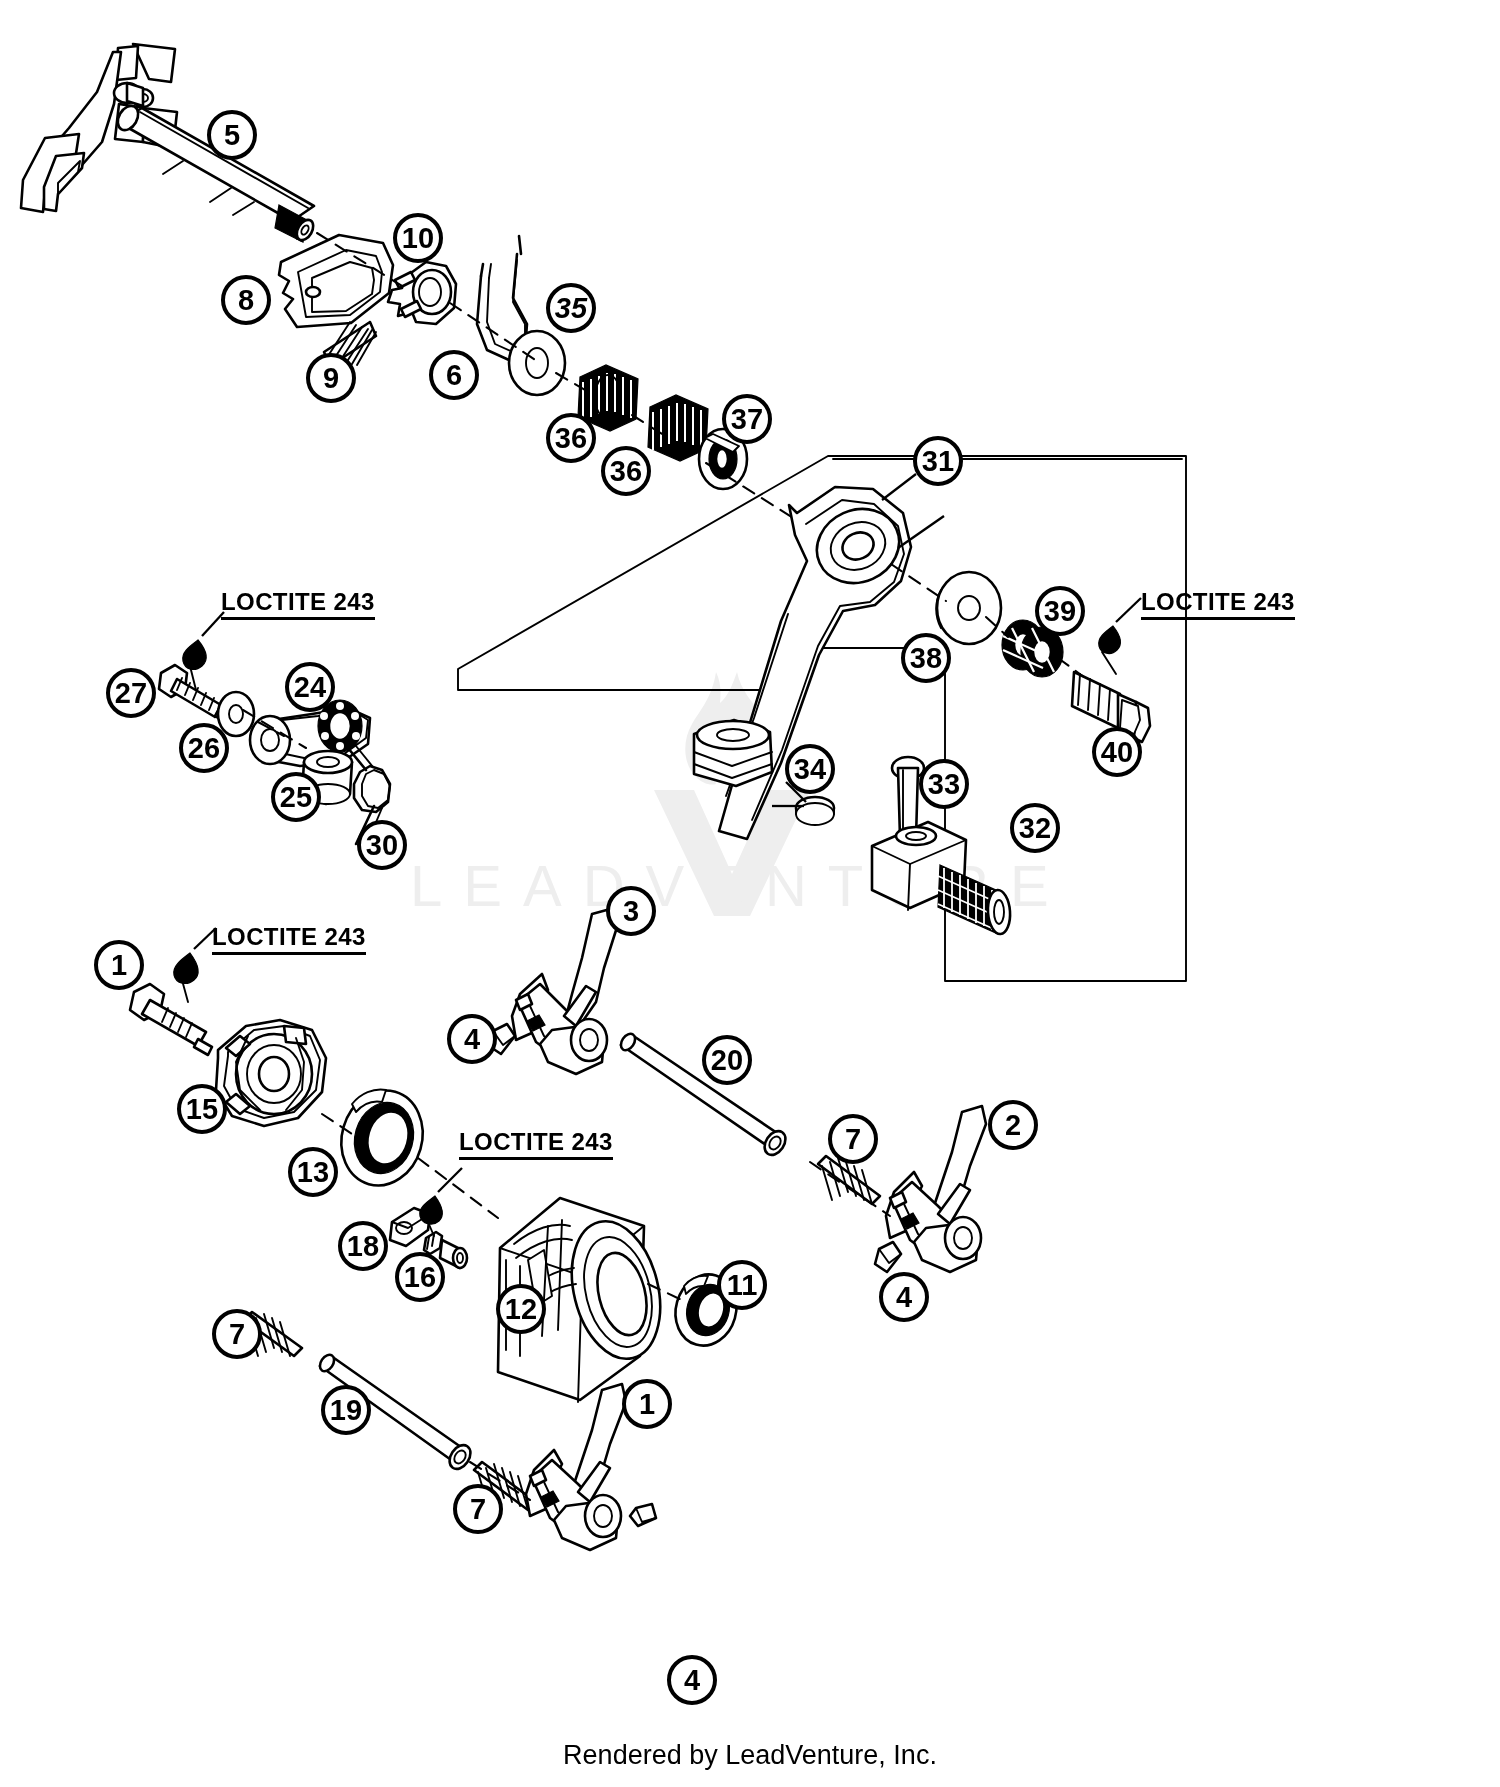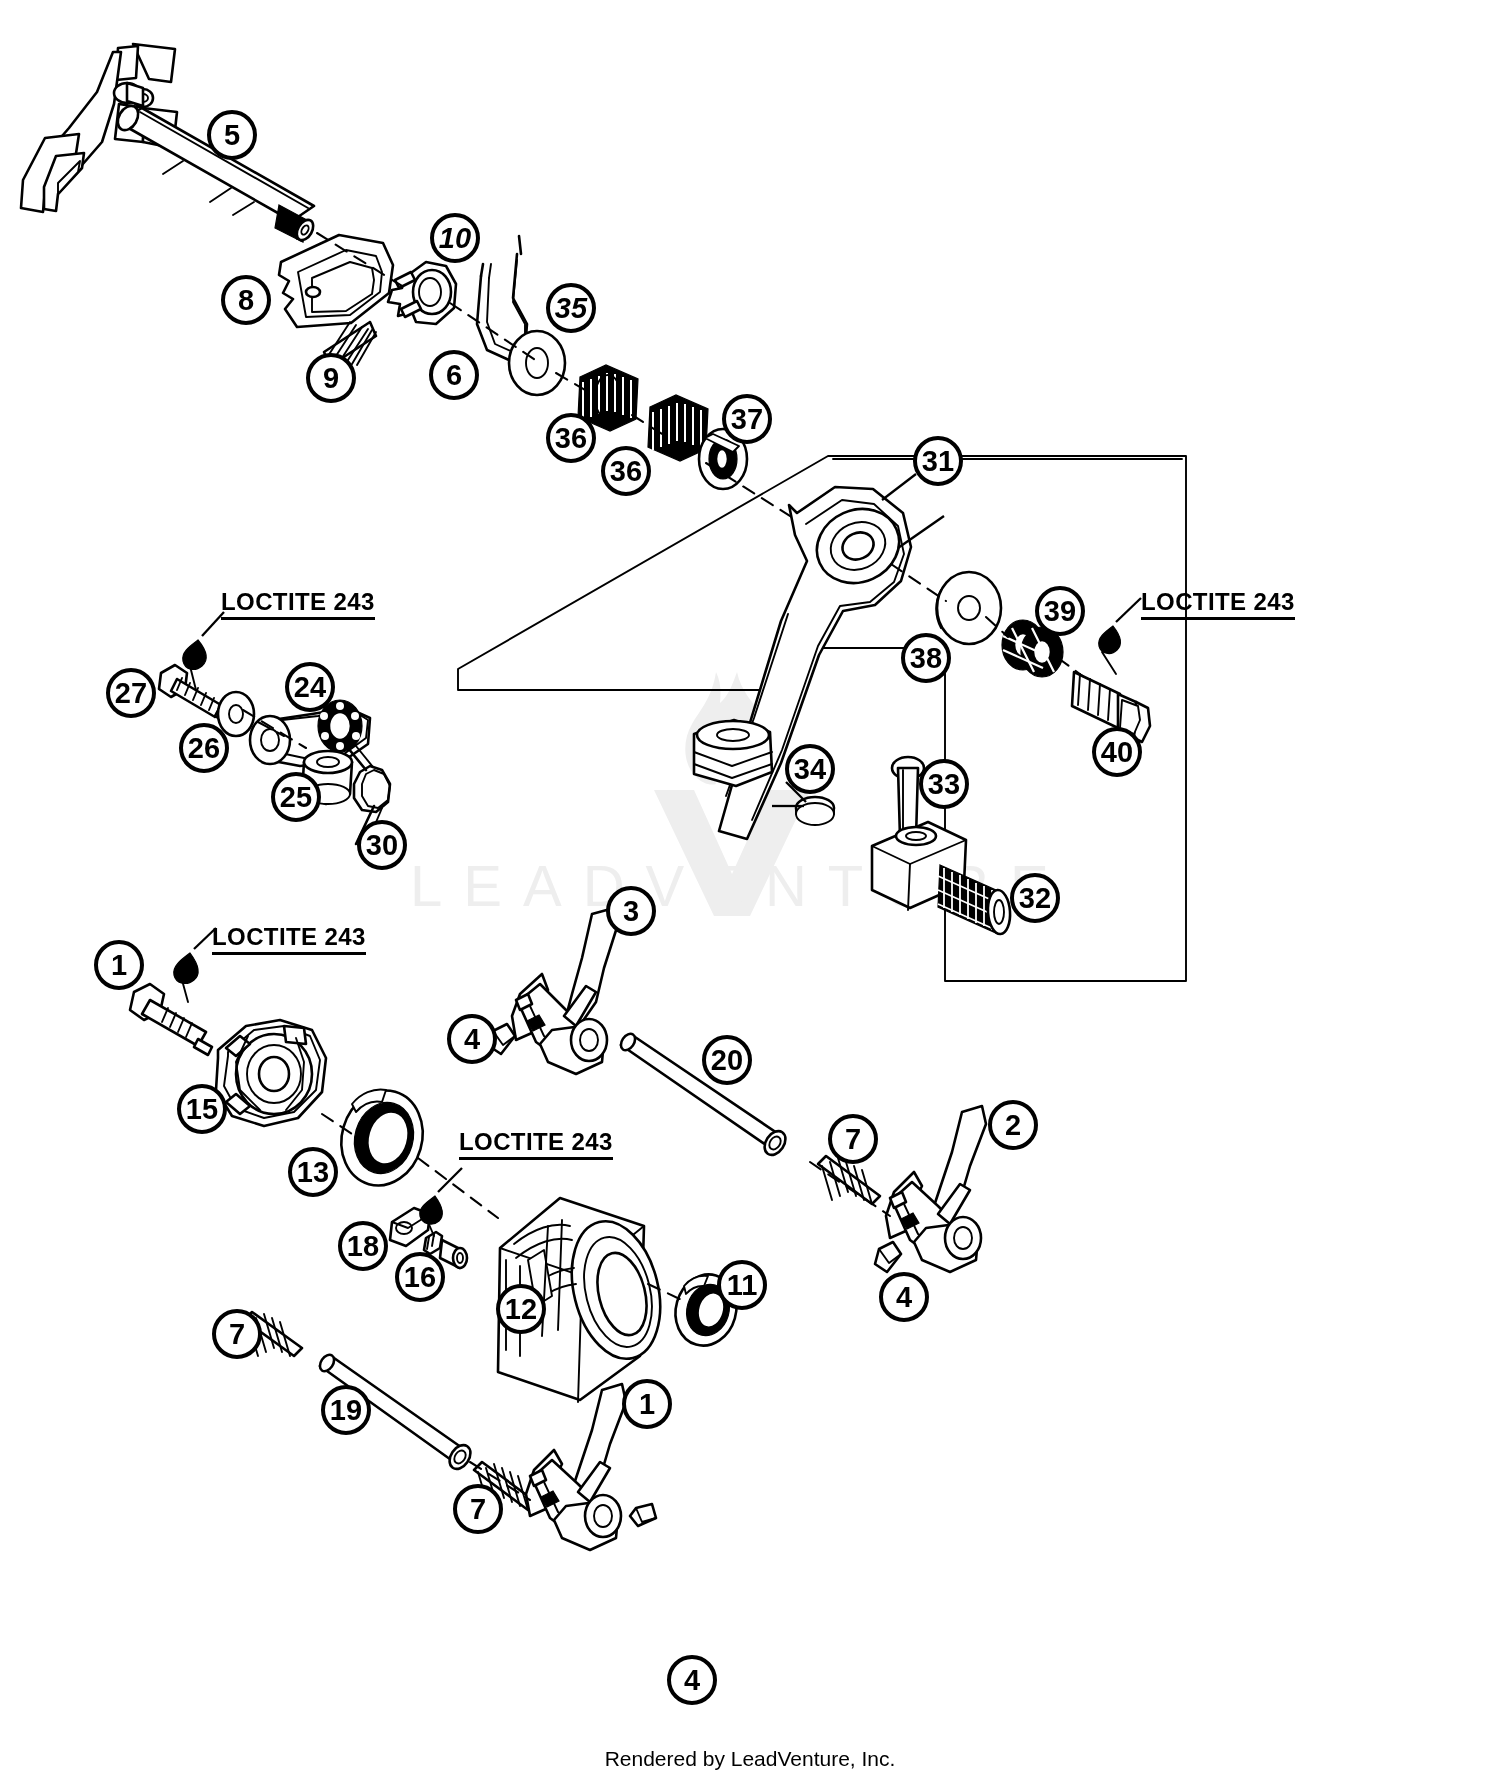--- a/index.html
+++ b/index.html
@@ -10,21 +10,21 @@
   .callout{position:absolute;transform:translate(-50%,-50%);
     border-radius:50%;background:#fff;border:4px solid #000;
     display:flex;align-items:center;justify-content:center;
     font-family:"Liberation Sans",sans-serif;font-weight:bold;color:#000;
     line-height:1;box-sizing:border-box;}
   .callout.sz2{width:50px;height:50px;font-size:29px;}
   .loctite{position:absolute;font-family:"Liberation Sans",sans-serif;
     font-weight:bold;font-size:24px;letter-spacing:.4px;color:#000;
     border-bottom:3px solid #000;padding-bottom:1px;white-space:nowrap;}
   #footer{position:absolute;left:0;right:0;bottom:16px;text-align:center;
-    font-family:"Liberation Sans",sans-serif;font-size:21px;color:#000;}
+    font-family:"Liberation Sans",sans-serif;font-size:27px;color:#000;}
 </style>
 </head>
 <body>
 
 <div id="stage">
 
   <svg id="art" viewBox="0 0 1500 1787" xmlns="http://www.w3.org/2000/svg">
     <defs>
       <style>
         .ln{fill:none;stroke:#000;stroke-width:2.6;stroke-linejoin:round;stroke-linecap:round;}
@@ -523,40 +523,40 @@
     <path class="lead" d="M944 516 L898 548"></path>
   </svg>
 
   <div class="loctite" style="left:221px;top:588px;">LOCTITE 243</div>
   <div class="loctite" style="left:1141px;top:588px;">LOCTITE 243</div>
   <div class="loctite" style="left:212px;top:923px;">LOCTITE 243</div>
   <div class="loctite" style="left:459px;top:1128px;">LOCTITE 243</div>
 
   <div id="callout-layer">
       <div class="callout sz2" style="left: 232px; top: 135px;">5</div>
-      <div class="callout sz2" style="left: 455px; top: 238px; font-style: italic;">10</div>
+      <div class="callout sz2" style="left: 418px; top: 238px;">10</div>
       <div class="callout sz2" style="left: 246px; top: 300px;">8</div>
       <div class="callout sz2" style="left: 571px; top: 308px; font-style: italic;">35</div>
       <div class="callout sz2" style="left: 331px; top: 378px;">9</div>
       <div class="callout sz2" style="left: 454px; top: 375px;">6</div>
       <div class="callout sz2" style="left: 571px; top: 438px;">36</div>
       <div class="callout sz2" style="left: 747px; top: 419px;">37</div>
       <div class="callout sz2" style="left: 626px; top: 471px;">36</div>
       <div class="callout sz2" style="left: 938px; top: 461px;">31</div>
       <div class="callout sz2" style="left: 1060px; top: 611px;">39</div>
       <div class="callout sz2" style="left: 131px; top: 693px;">27</div>
       <div class="callout sz2" style="left: 310px; top: 687px;">24</div>
       <div class="callout sz2" style="left: 926px; top: 658px;">38</div>
       <div class="callout sz2" style="left: 204px; top: 748px;">26</div>
       <div class="callout sz2" style="left: 1117px; top: 752px;">40</div>
       <div class="callout sz2" style="left: 296px; top: 797px;">25</div>
       <div class="callout sz2" style="left: 810px; top: 769px;">34</div>
       <div class="callout sz2" style="left: 944px; top: 784px;">33</div>
       <div class="callout sz2" style="left: 382px; top: 845px;">30</div>
-      <div class="callout sz2" style="left: 1035px; top: 898px;">32</div>
+      <div class="callout sz2" style="left: 1035px; top: 828px;">32</div>
       <div class="callout sz2" style="left: 631px; top: 911px;">3</div>
       <div class="callout sz2" style="left: 119px; top: 965px;">1</div>
       <div class="callout sz2" style="left: 472px; top: 1039px;">4</div>
       <div class="callout sz2" style="left: 727px; top: 1060px;">20</div>
       <div class="callout sz2" style="left: 202px; top: 1109px;">15</div>
       <div class="callout sz2" style="left: 1013px; top: 1125px;">2</div>
       <div class="callout sz2" style="left: 853px; top: 1139px;">7</div>
       <div class="callout sz2" style="left: 313px; top: 1172px;">13</div>
       <div class="callout sz2" style="left: 363px; top: 1246px; text-align: right;">18</div>
       <div class="callout sz2" style="left: 420px; top: 1277px;">16</div>

